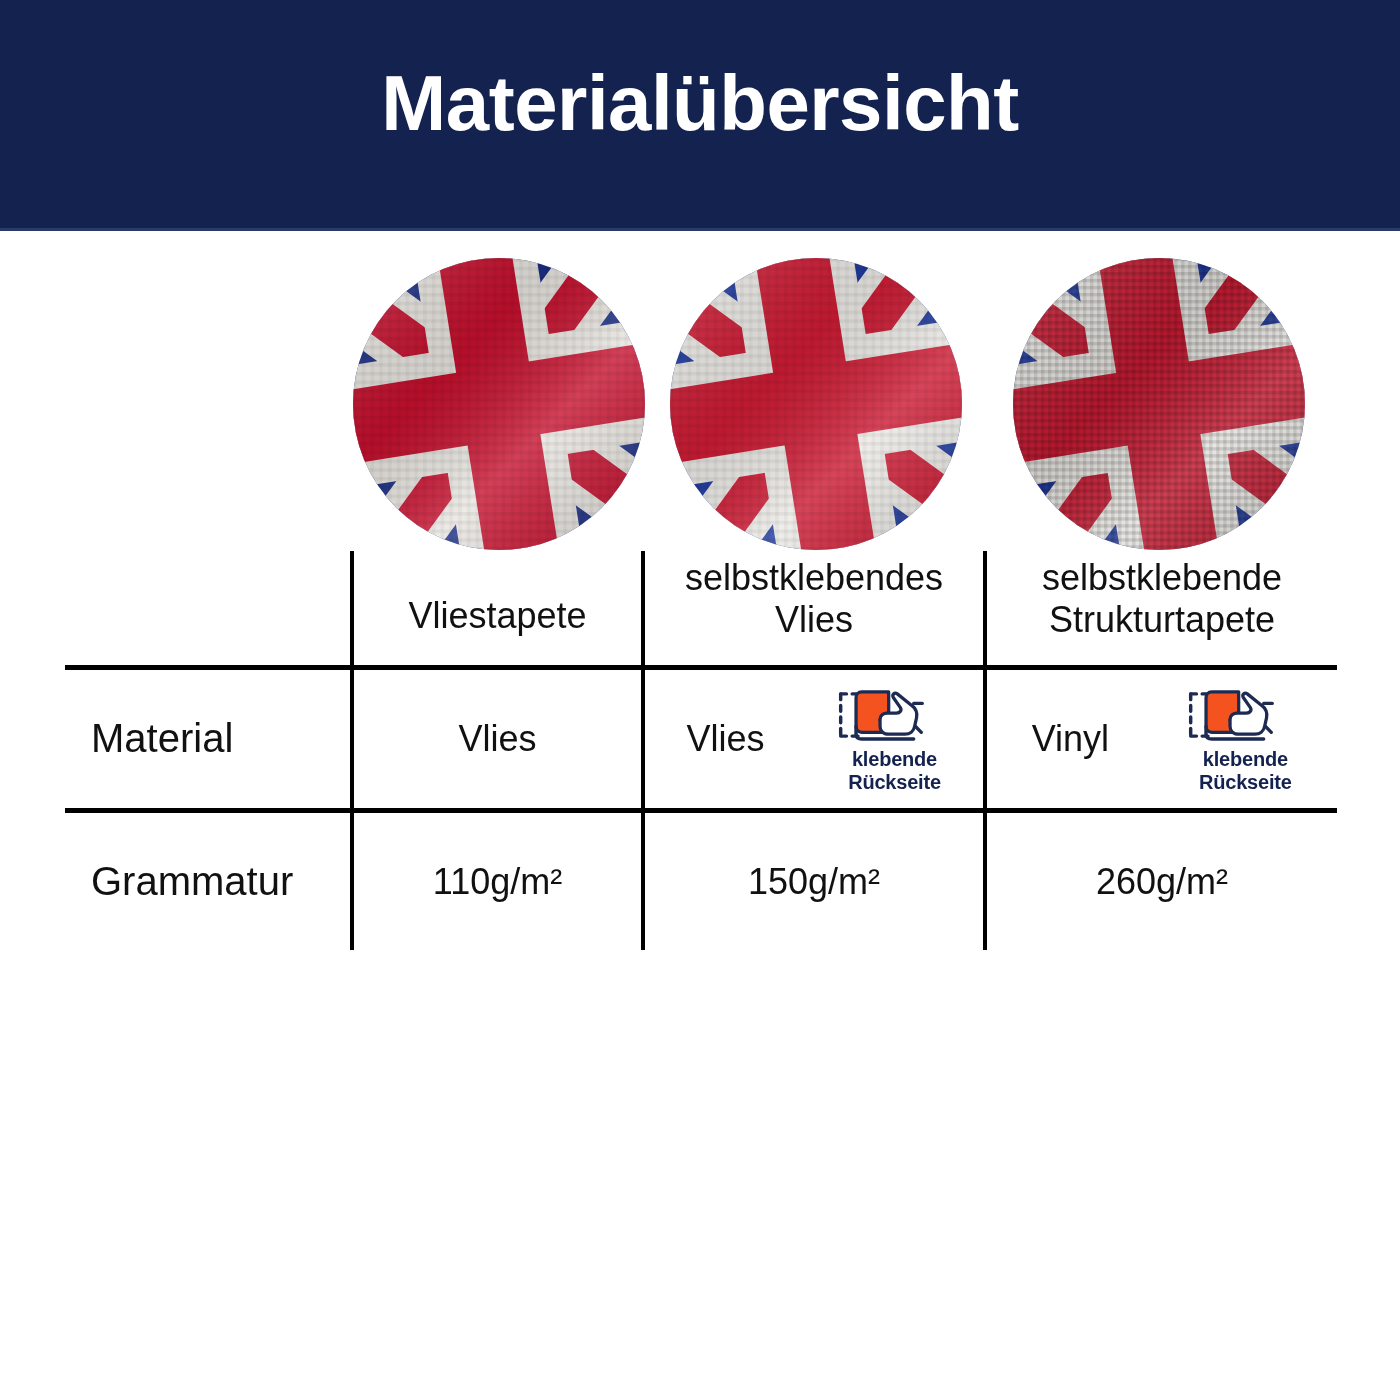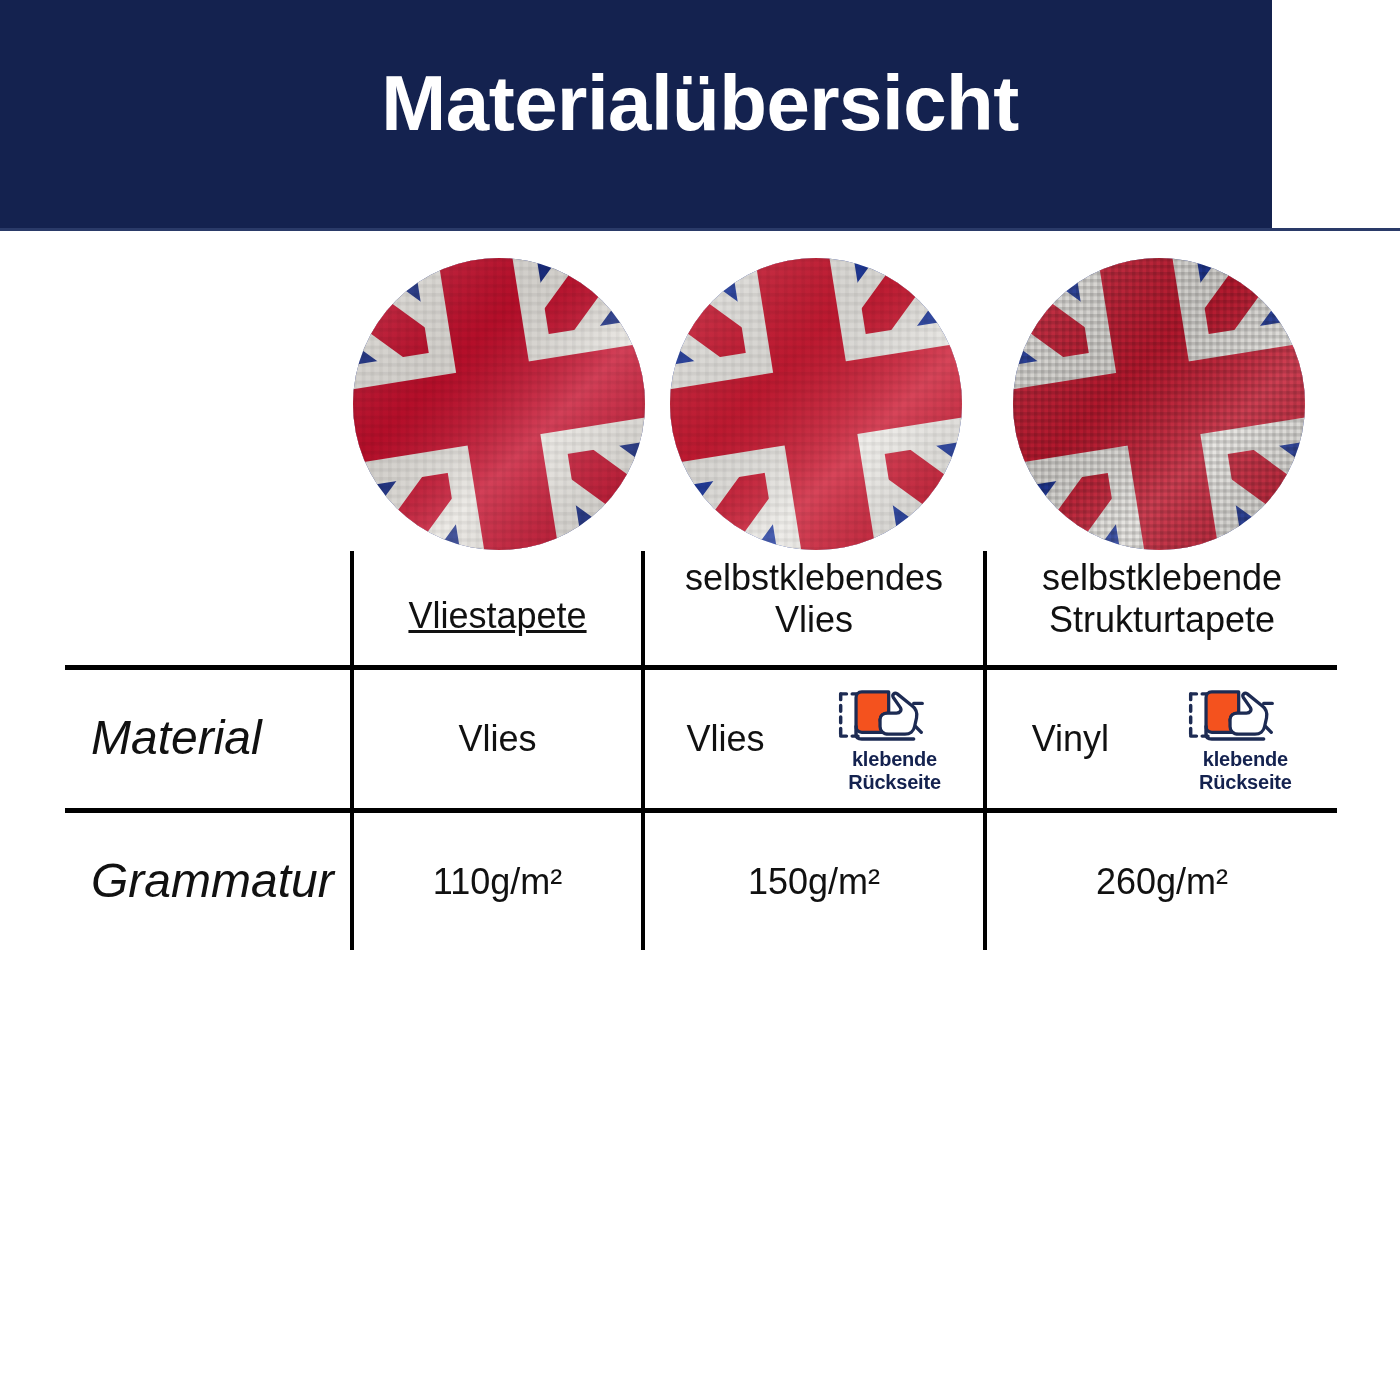--- a/index.html
+++ b/index.html
@@ -14,21 +14,21 @@
     font-family: "Liberation Sans", sans-serif;
     overflow: hidden;
     position: relative;
   }
 
   
   #header-banner {
     position: absolute;
     left: 0;
     top: 0;
-    width: 1272px;
+    width: 1400px;
     height: 228px;
     background: #14224f;
     box-sizing: border-box;
   }
   #header-banner .title {
     position: absolute;
     left: 0;
     top: 0;
     width: 1400px;
     height: 228px;
@@ -108,28 +108,27 @@
   table.mt td.lbl { border-left: none; text-align: left; padding-left: 26px; }
   table.mt th.lbl { border-left: none; }
   table.mt tr.hdr th.col { vertical-align: top; padding-top: 6px; }
 
   .hdr-cell-text {
     display: block;
     line-height: 1.16;
     font-size: 36px;
     padding: 0 6px;
   }
-  tr.hdr th.col.one-line .hdr-cell-text { padding-top: 38px; text-decoration: underline; }
+  tr.hdr th.col.one-line .hdr-cell-text { padding-top: 38px; }
 
   .row-label {
-    font-size: 48px;
+    font-size: 40px;
     line-height: 1.18;
     text-align: center;
     white-space: pre-line;
-    font-style: italic;
   }
   .cell-val {
     font-size: 36px;
     line-height: 1.2;
     white-space: pre-line;
   }
 
   
   tr.hdr { height: 116px; }
   tr.r-material { height: 143px; }

